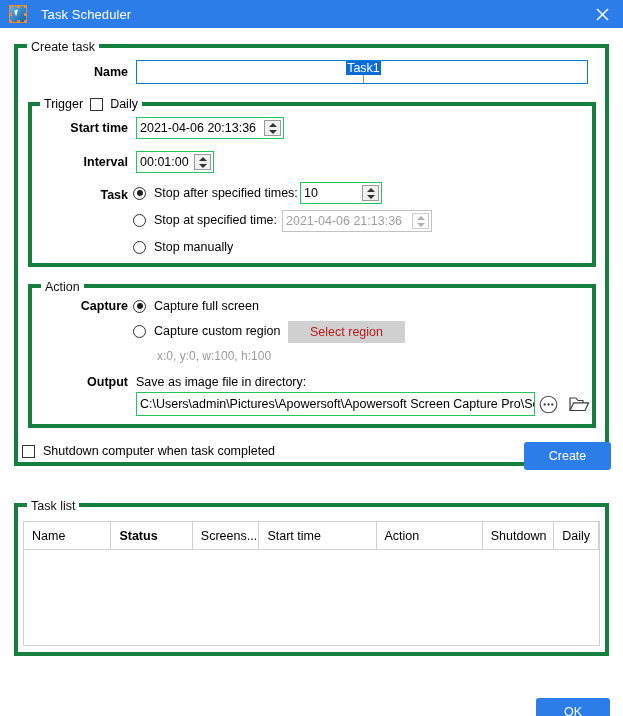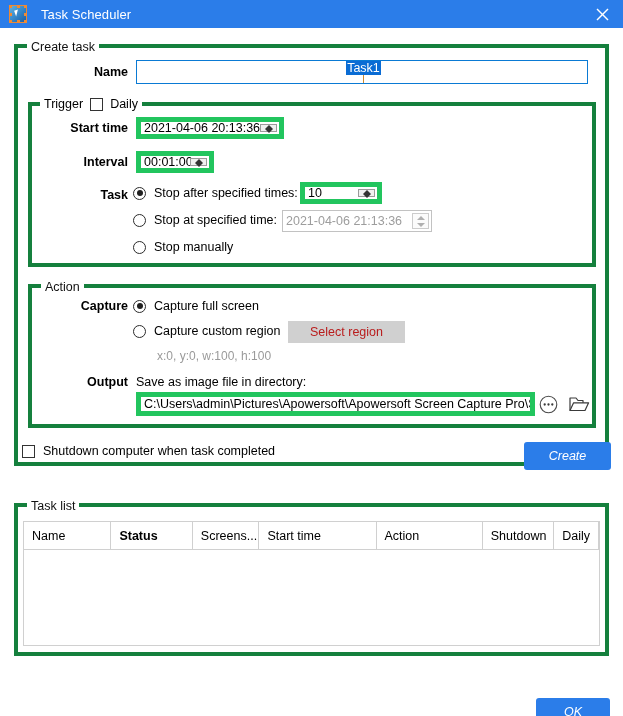--- a/index.html
+++ b/index.html
@@ -110,21 +110,21 @@
   .row-label {
     position: absolute;
     font-weight: bold;
     font-size: 12.5px;
     text-align: right;
     color: #000;
   }
   .textfield {
     position: absolute;
     box-sizing: border-box;
-    border: 5px solid #22c55e;
+    border: 1px solid #22c55e;
     background: #ffffff;
     display: flex;
     align-items: center;
     font-size: 12.5px;
     padding-left: 3px;
     color: #000;
     overflow: hidden;
     white-space: nowrap;
   }
   .textfield.focused {
@@ -250,21 +250,20 @@
     background: #2b7de9;
     border: none;
     border-radius: 3px;
     color: #ffffff;
     font-size: 12.5px;
     font-family: inherit;
     display: flex;
     align-items: center;
     justify-content: center;
     cursor: pointer;
-    font-style: italic;
   }
 
   .muted {
     position: absolute;
     color: #9a9a9a;
     font-size: 12px;
     white-space: nowrap;
   }
   .plain {
     position: absolute;

